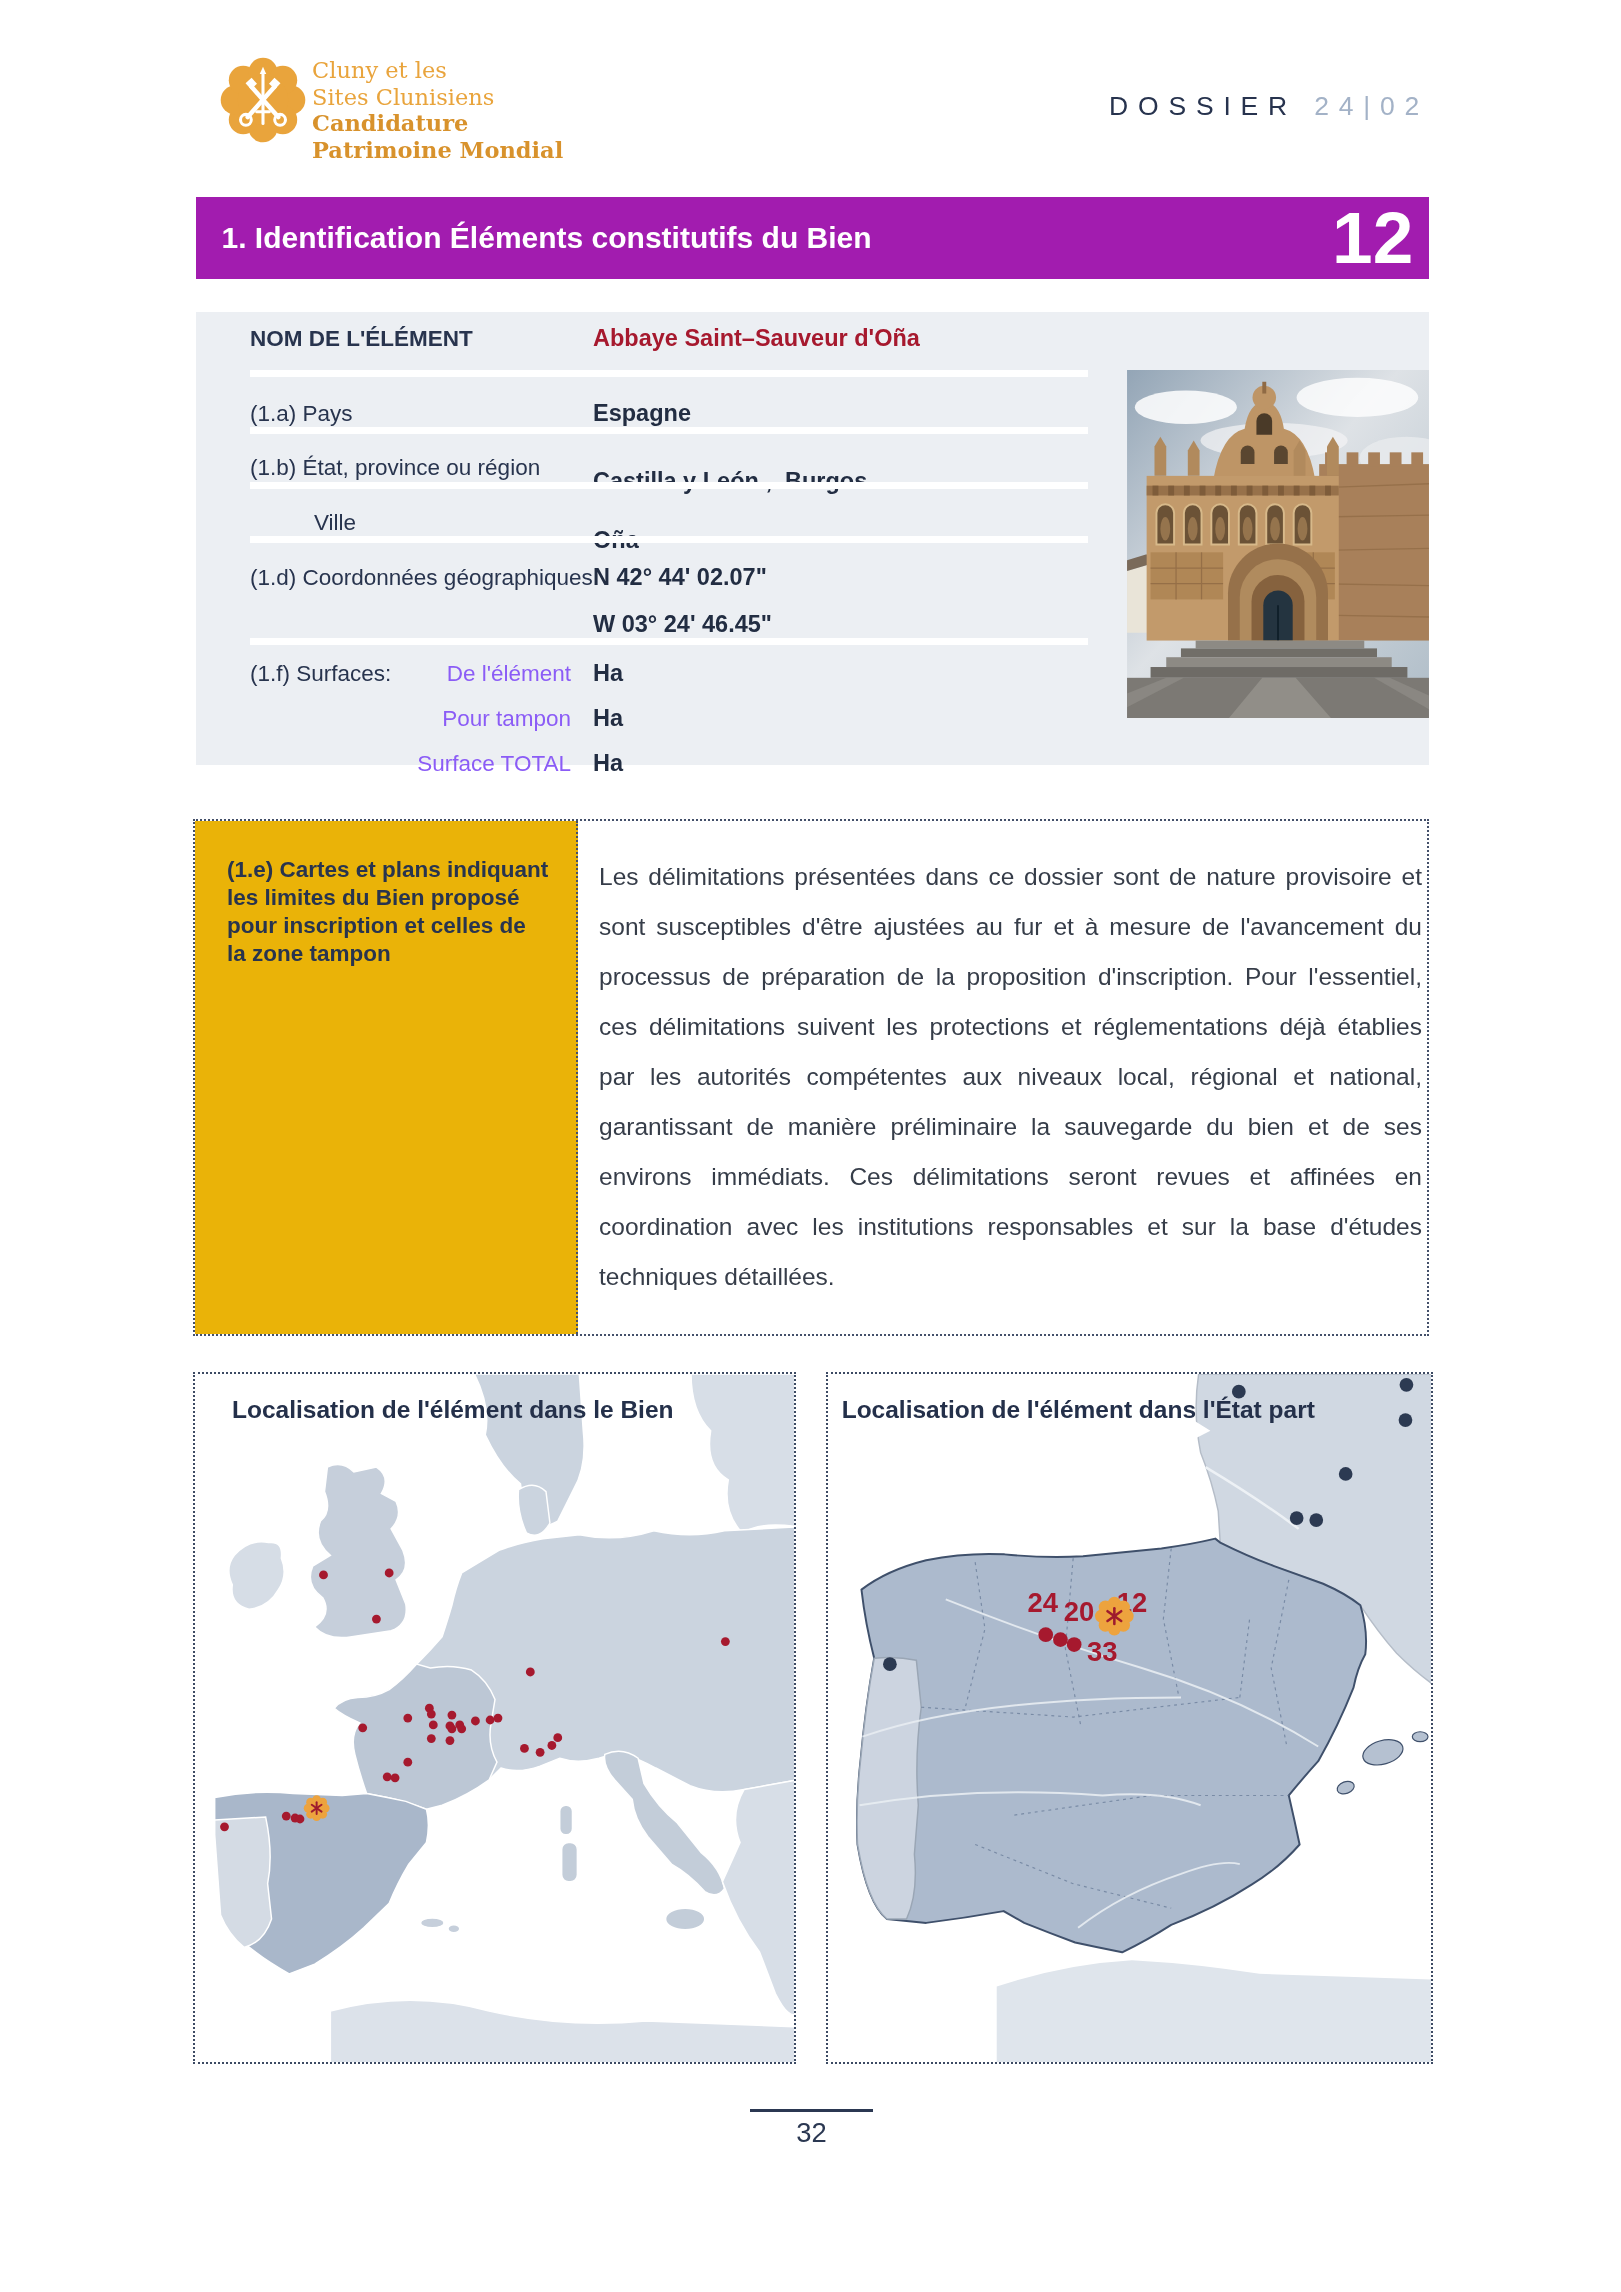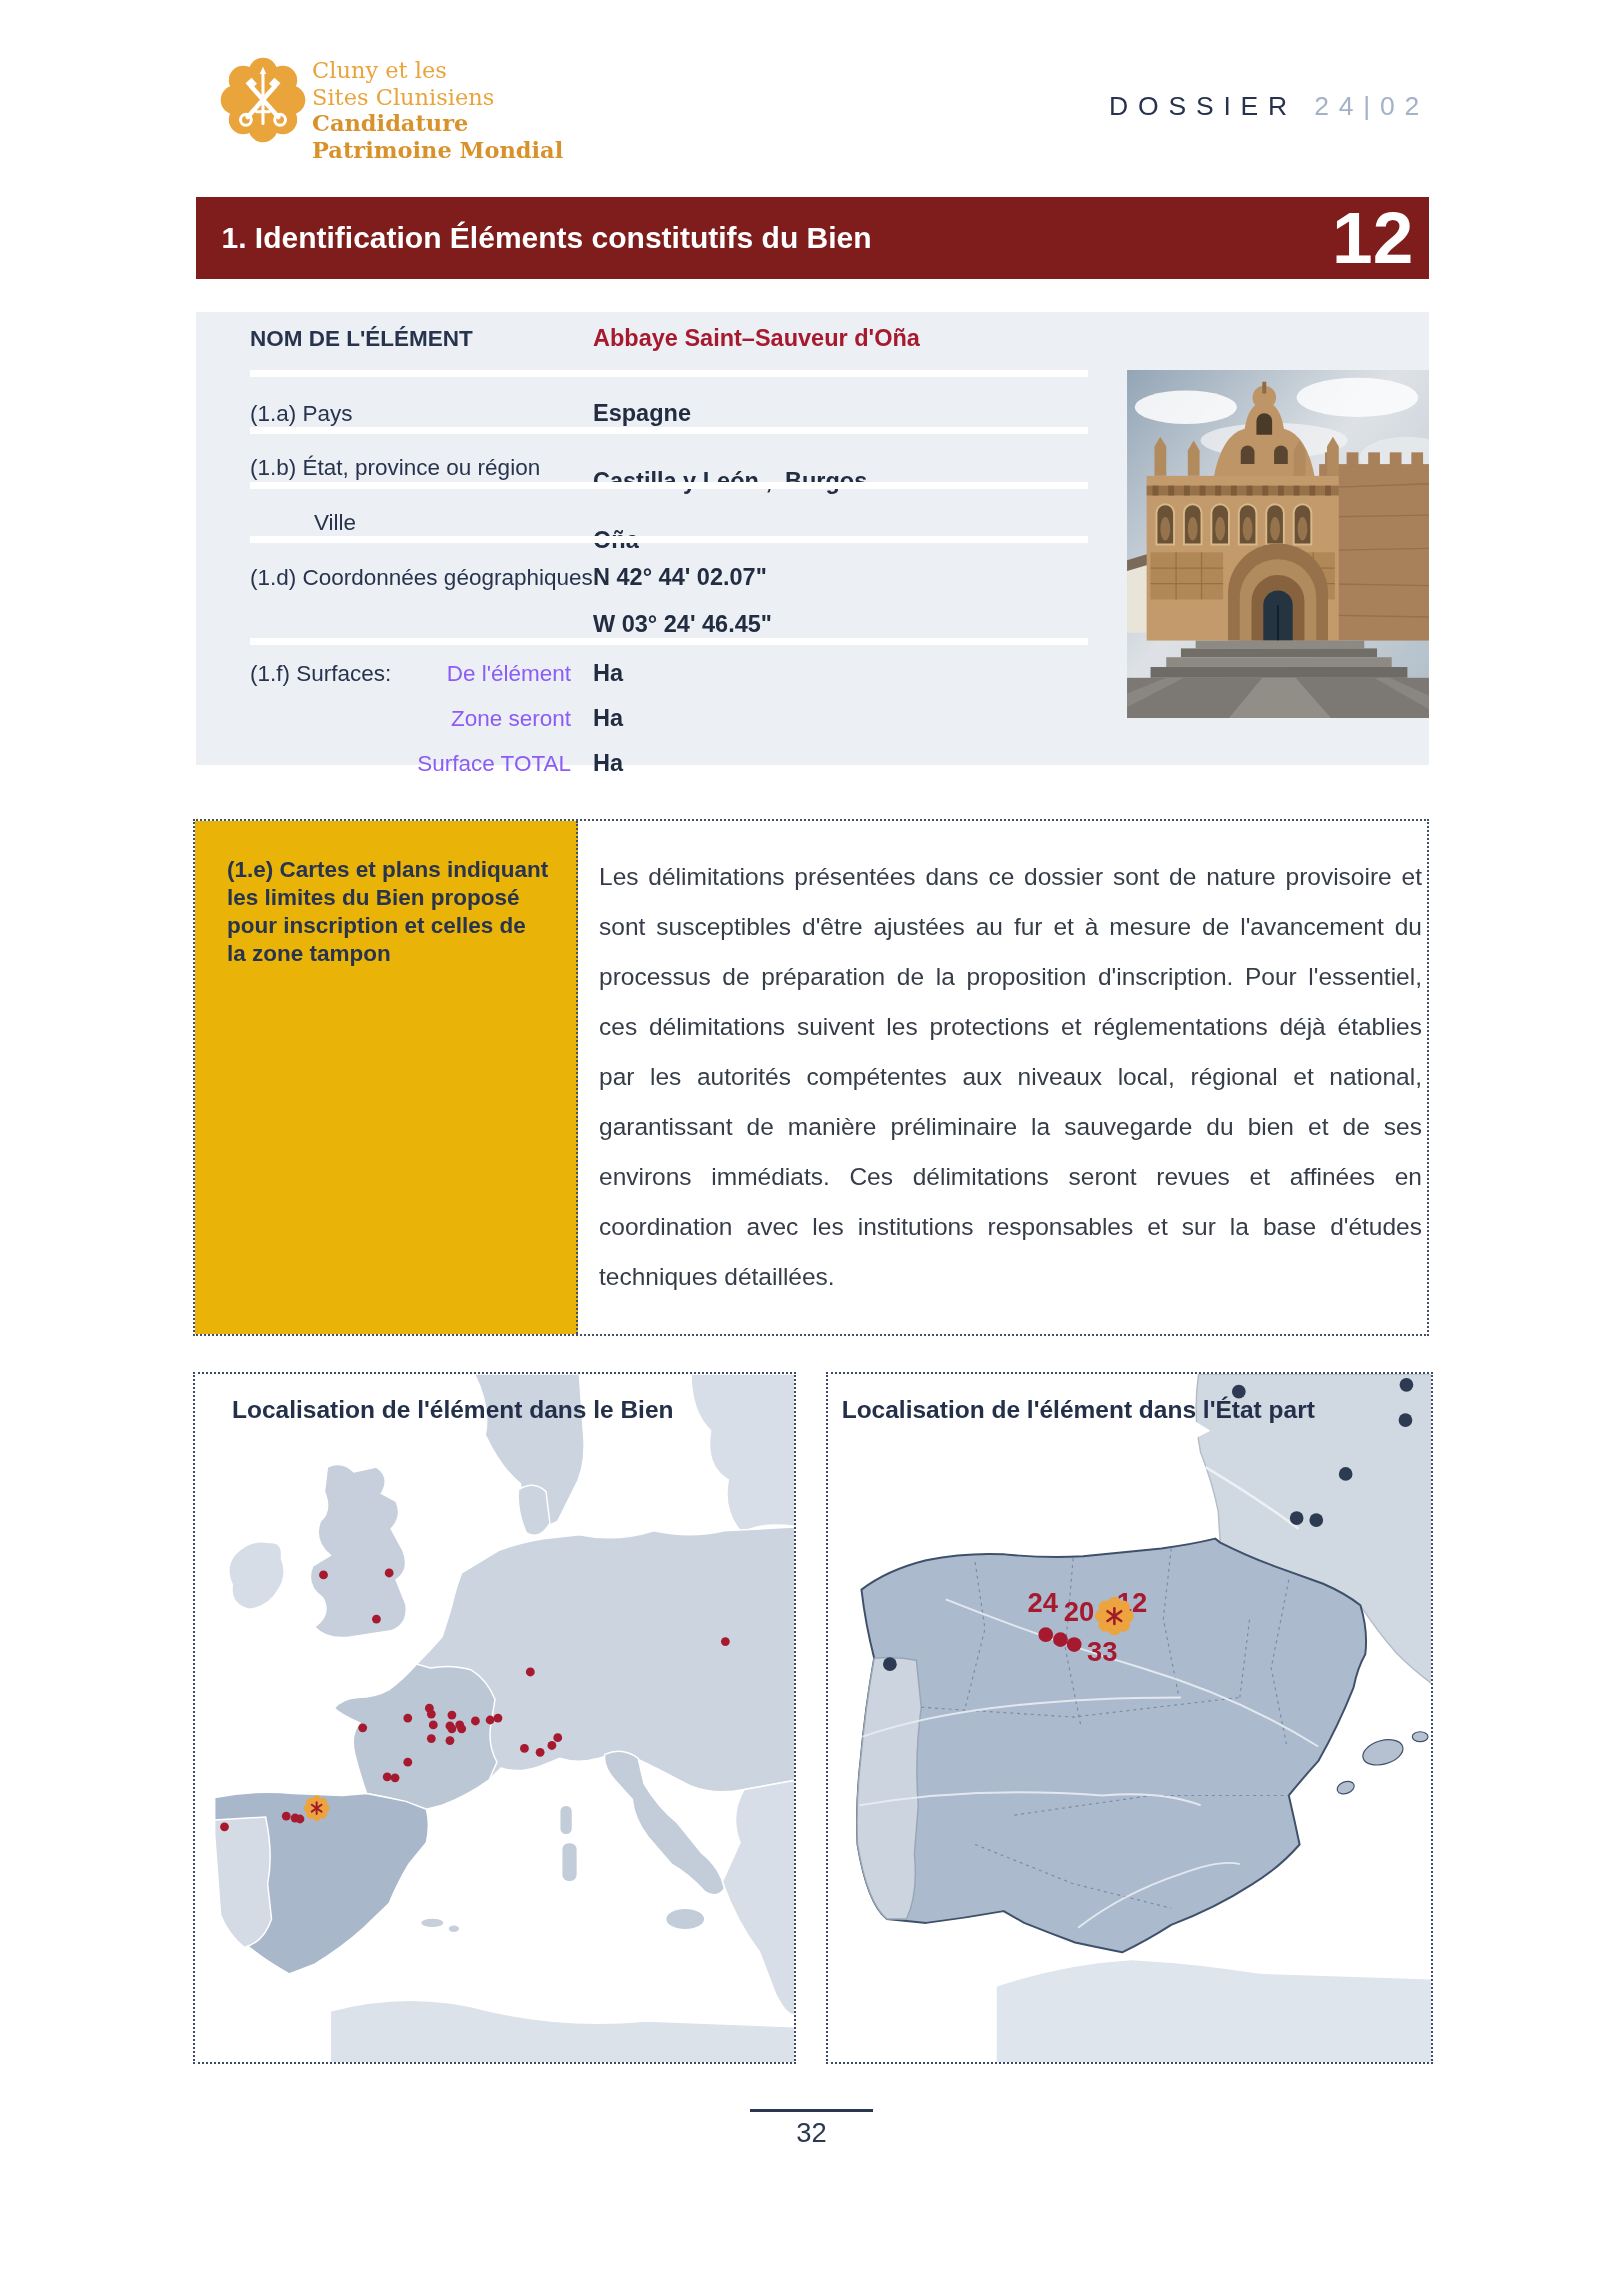--- a/index.html
+++ b/index.html
@@ -9,21 +9,21 @@
 
   
   .logo-text{position:absolute;left:312px;top:57px;font-family:"DejaVu Serif",serif;
              font-size:22.5px;line-height:26.5px;color:#E9A43C;}
   .logo-text .b{font-weight:bold;color:#D8922C;}
   .dossier{position:absolute;top:91px;right:192px;font-size:26.5px;letter-spacing:9.8px;
            color:#27334E;white-space:nowrap;}
   .dossier .num{color:#A3B2C7;}
 
   
-  .banner{position:absolute;left:196px;top:197px;width:1233px;height:82px;background:#7f1d1d;
+  .banner{position:absolute;left:196px;top:197px;width:1233px;height:82px;background:#a21caf;
           display:flex;align-items:center;}
   .banner-title{color:#fff;font-weight:bold;font-size:30px;padding-left:25.5px;flex:1;}
   .banner-num{color:#fff;font-weight:bold;font-size:73px;line-height:82px;padding-right:15.7px;}
 
   
   .info{position:absolute;left:196px;top:312px;width:1233px;height:453px;background:#ECEFF3;}
   .lab{position:absolute;left:54px;font-size:22.5px;color:#28344E;white-space:nowrap;}
   .val{position:absolute;left:397px;font-size:23.5px;font-weight:bold;color:#222D42;white-space:pre;}
   .val.red{color:#A6192E;}
   .sep{position:absolute;left:54px;width:838px;height:6.9px;background:#fff;}
@@ -130,21 +130,21 @@
     <div class="sep" style="top:224px;"></div>
 
     <div class="lab" style="top:253px;">(1.d) Coordonnées géographiques</div>
     <div class="val" style="top:252px;">N 42° 44' 02.07"</div>
     <div class="val" style="top:299px;">W 03° 24' 46.45"</div>
     <div class="sep" style="top:326px;"></div>
 
     <div class="lab" style="top:349px;">(1.f) Surfaces:</div>
     <div class="sublab" style="top:349px;">De l'élément</div>
     <div class="val" style="top:348px;">Ha</div>
-    <div class="sublab" style="top:394px;">Zone seront</div>
+    <div class="sublab" style="top:394px;">Pour tampon</div>
     <div class="val" style="top:393px;">Ha</div>
     <div class="sublab" style="top:439px;">Surface TOTAL</div>
     <div class="val" style="top:438px;">Ha</div>
 
     <div class="photo">
       <svg width="302" height="348" viewBox="0 0 308 355">
         <defs>
           <linearGradient id="sky" x1="0" y1="0" x2="1" y2="1">
             <stop offset="0" stop-color="#93A5B6"></stop>
               <stop offset="0.45" stop-color="#DEE2E6"></stop>

